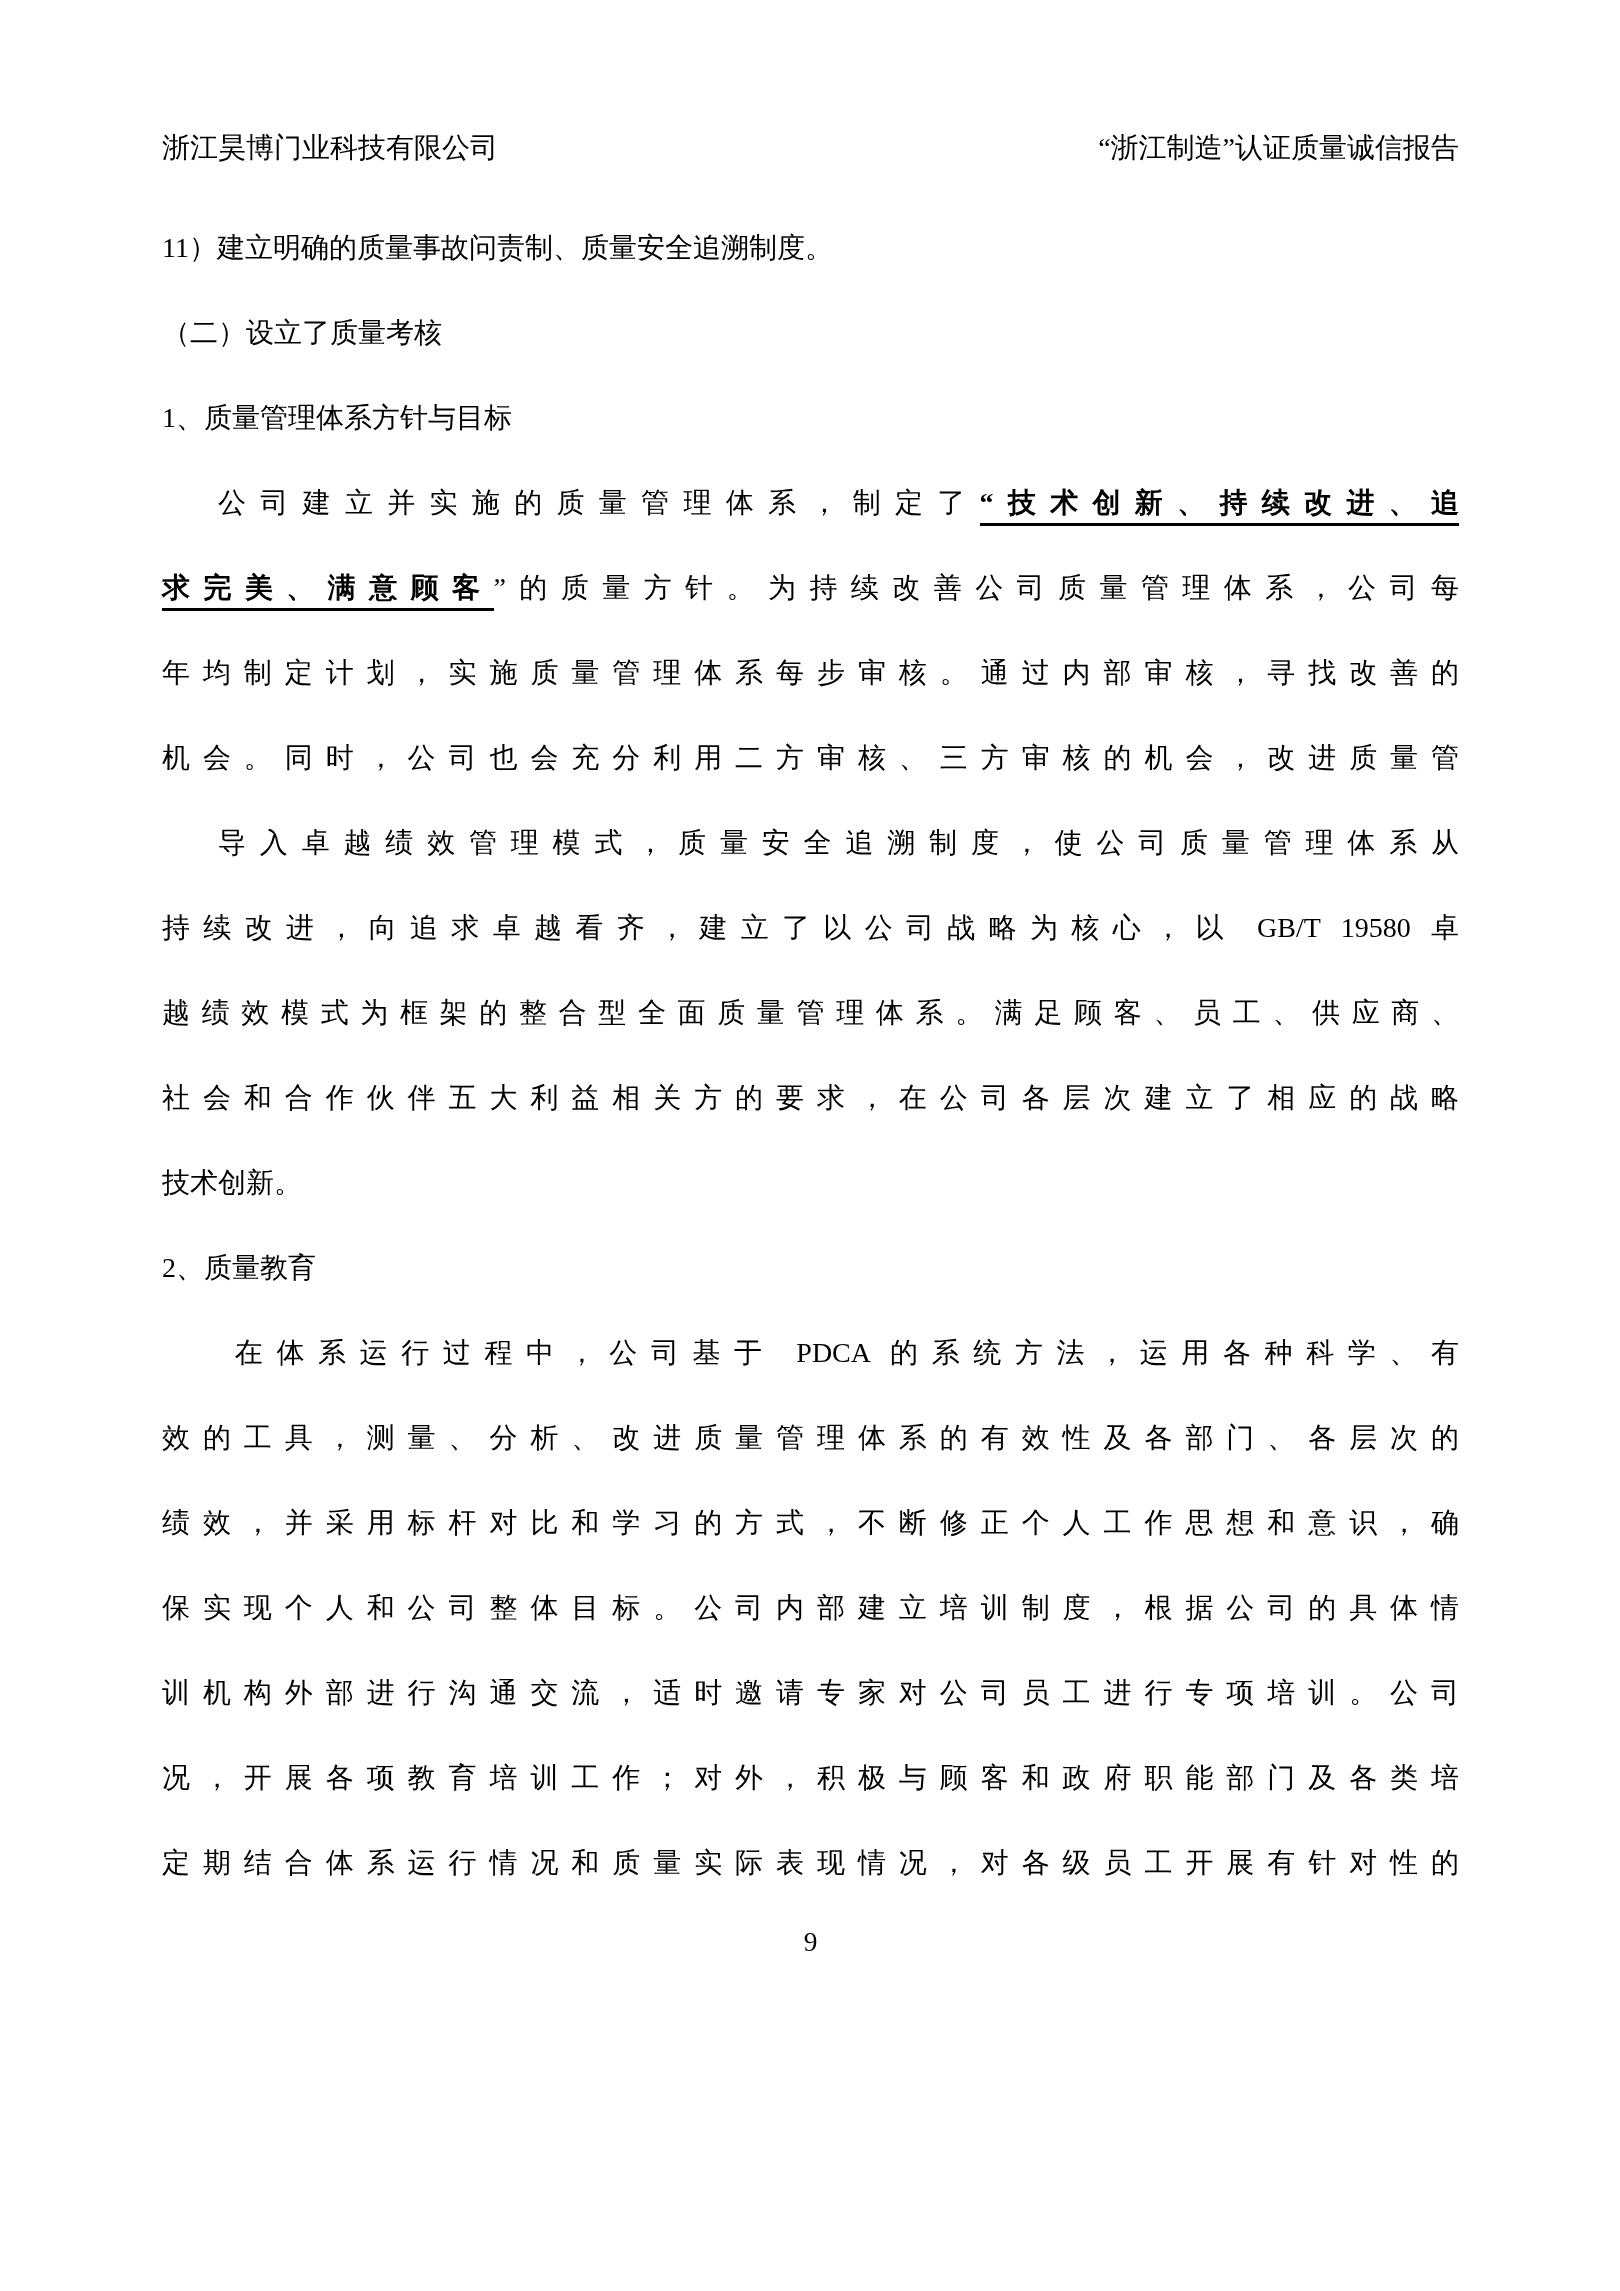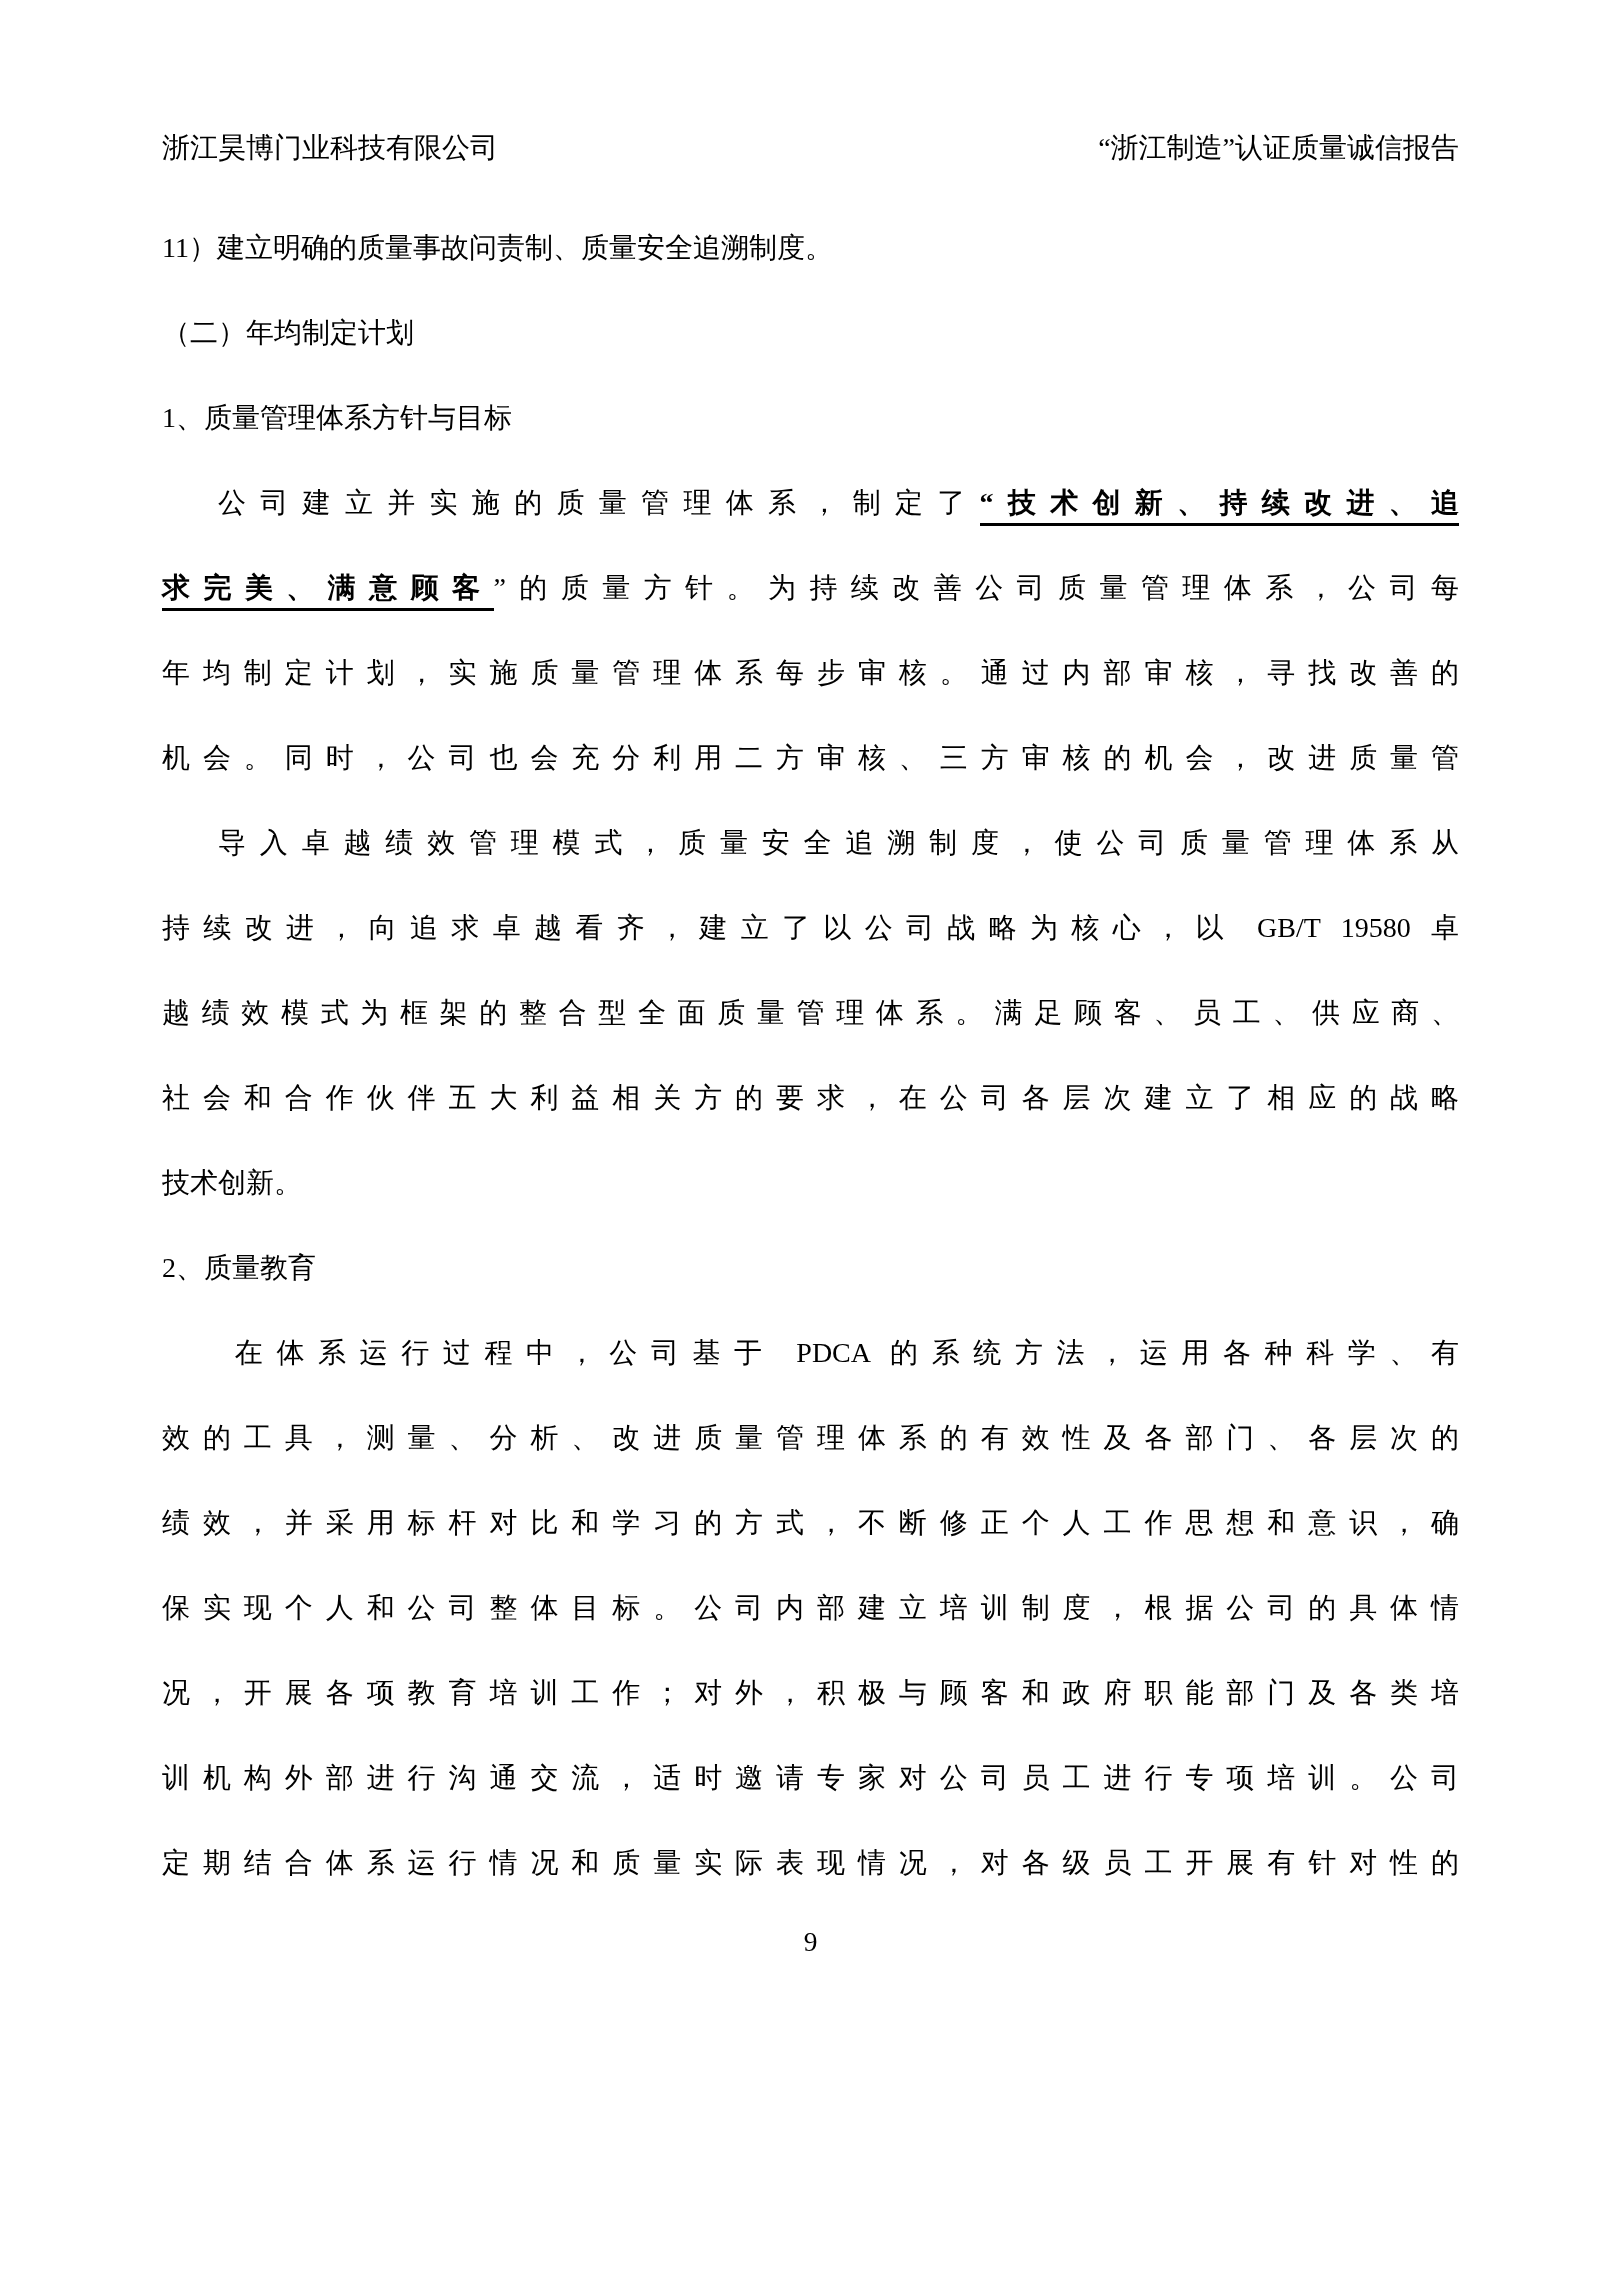--- a/index.html
+++ b/index.html
@@ -55,37 +55,37 @@
 </head>
 <body>
 
 <header class="page-header">
   <span>浙江昊博门业科技有限公司</span>
   <span>“浙江制造”认证质量诚信报告</span>
 </header>
 
 <main class="doc-body">
     <div class="line"><span class="seg-normal">11）建立明确的质量事故问责制、质量安全追溯制度。</span></div>
-    <div class="line"><span class="seg-normal">（二）年均制定计划</span></div>
+    <div class="line"><span class="seg-normal">（二）设立了质量考核</span></div>
     <div class="line"><span class="seg-normal">1、质量管理体系方针与目标</span></div>
     <div class="line justify" style="padding-left: 2em;"><span class="seg-normal">公司建立并实施的质量管理体系，制定了</span><span class="seg-bold-underline">“技术创新、持续改进、追</span></div>
     <div class="line justify"><span class="seg-bold-underline">求完美、满意顾客</span><span class="seg-normal">”的质量方针。为持续改善公司质量管理体系，公司每</span></div>
     <div class="line justify"><span class="seg-normal">年均制定计划，实施质量管理体系每步审核。通过内部审核，寻找改善的</span></div>
     <div class="line justify"><span class="seg-normal">机会。同时，公司也会充分利用二方审核、三方审核的机会，改进质量管</span></div>
     <div class="line justify" style="padding-left: 2em;"><span class="seg-normal">导入卓越绩效管理模式，质量安全追溯制度，使公司质量管理体系从</span></div>
     <div class="line justify"><span class="seg-normal">持续改进，向追求卓越看齐，建立了以公司战略为核心，以 GB/T 19580 卓</span></div>
     <div class="line justify"><span class="seg-normal">越绩效模式为框架的整合型全面质量管理体系。满足顾客、员工、供应商、</span></div>
     <div class="line justify"><span class="seg-normal">社会和合作伙伴五大利益相关方的要求，在公司各层次建立了相应的战略</span></div>
     <div class="line"><span class="seg-normal">技术创新。</span></div>
     <div class="line"><span class="seg-normal">2、质量教育</span></div>
     <div class="line justify" style="padding-left: 2.6em;"><span class="seg-normal">在体系运行过程中，公司基于 PDCA 的系统方法，运用各种科学、有</span></div>
     <div class="line justify"><span class="seg-normal">效的工具，测量、分析、改进质量管理体系的有效性及各部门、各层次的</span></div>
     <div class="line justify"><span class="seg-normal">绩效，并采用标杆对比和学习的方式，不断修正个人工作思想和意识，确</span></div>
     <div class="line justify"><span class="seg-normal">保实现个人和公司整体目标。公司内部建立培训制度，根据公司的具体情</span></div>
+    <div class="line justify"><span class="seg-normal">训机构外部进行沟通交流，适时邀请专家对公司员工进行专项培训。公司</span></div>
     <div class="line justify"><span class="seg-normal">况，开展各项教育培训工作；对外，积极与顾客和政府职能部门及各类培</span></div>
-    <div class="line justify"><span class="seg-normal">训机构外部进行沟通交流，适时邀请专家对公司员工进行专项培训。公司</span></div>
     <div class="line justify"><span class="seg-normal">定期结合体系运行情况和质量实际表现情况，对各级员工开展有针对性的</span></div>
   </main>
 
 <footer class="page-footer">
   <span>9</span>
 </footer>
 
 
 </body></html>

